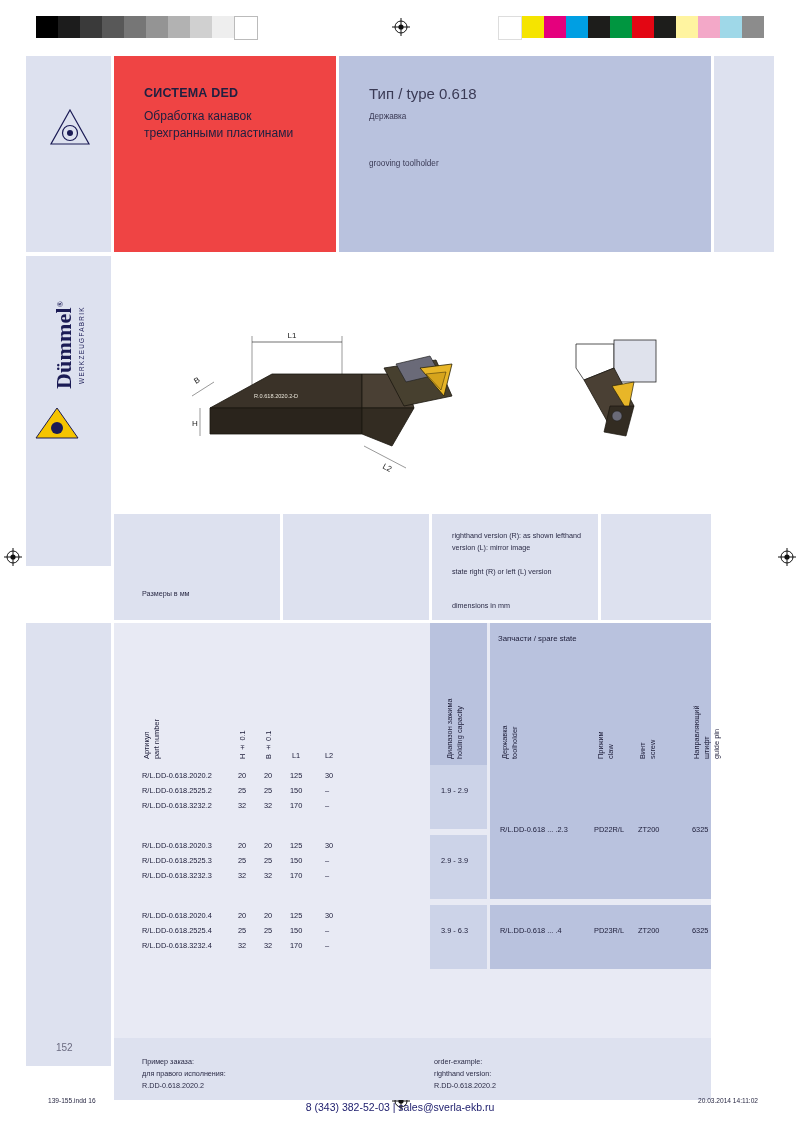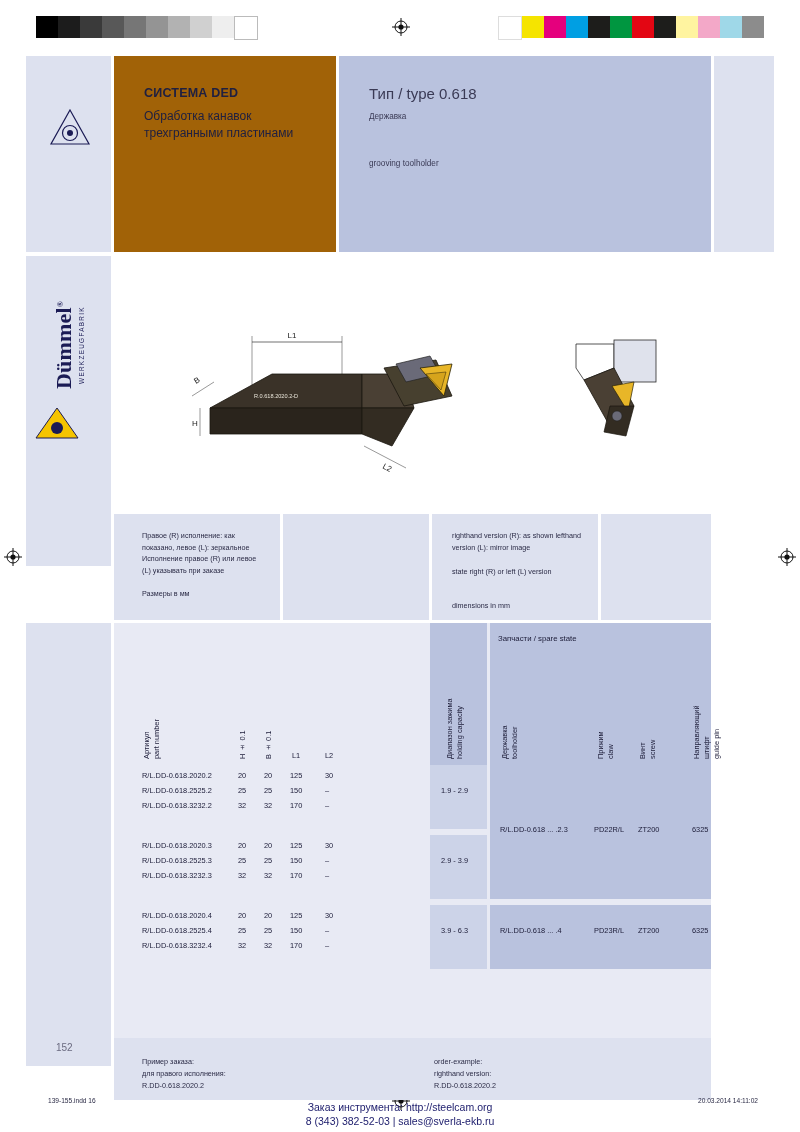--- a/index.html
+++ b/index.html
@@ -45,21 +45,21 @@
   .hdr-logo {
     position: absolute;
     left: 0; top: 0;
     width: 85px; height: 196px;
     background: #dde1ef;
   }
   .hdr-mid {
     position: absolute;
     left: 88px; top: 0;
     width: 222px; height: 196px;
-    background: #a16207;
+    background: #ef4444;
   }
   .hdr-right {
     position: absolute;
     left: 313px; top: 0;
     width: 372px; height: 196px;
     background: #b9c2de;
   }
   .hdr-far {
     position: absolute;
     left: 688px; top: 0;
@@ -431,21 +431,20 @@
       <rect x="500" y="84" width="42" height="42" fill="#dfe2ec" stroke="#2a2a2a" stroke-width=".8"></rect>
       <polygon points="470,124 500,112 520,150 498,174" fill="#4a4034" stroke="#1a160f" stroke-width=".8"></polygon>
       <polygon points="498,130 520,126 514,156" fill="#e8b628" stroke="#2a2205" stroke-width=".7"></polygon>
       <polygon points="496,150 520,150 512,180 490,176" fill="#332c22" stroke="#1a160f" stroke-width=".7"></polygon>
       <circle cx="503" cy="160" r="5" fill="#6a6a78" stroke="#222" stroke-width=".6"></circle>
     </svg>
   </div>
   <div class="draw-far"></div>
 
   <div class="note1">
-    <div class="note-txt" style="left:28px;top:16px;width:120px">Правое (R) исполнение: как показано, левое (L): зеркальное Исполнение правое (R) или левое (L) указывать при заказе</div>
     <div class="note-txt" style="left:28px;top:74px;width:120px">Размеры в мм</div>
   </div>
   <div class="note-gap"></div>
   <div class="note2">
     <div class="note-txt" style="left:20px;top:16px;width:140px">righthand version (R): as shown lefthand version (L): mirror image</div>
     <div class="note-txt" style="left:20px;top:52px;width:145px">state right (R) or left (L) version</div>
     <div class="note-txt" style="left:20px;top:86px;width:145px">dimensions in mm</div>
   </div>
   <div class="note3"></div>
   <div class="note-far"></div>
@@ -563,15 +562,14 @@
     <div class="note-txt" style="left:320px;top:30px;width:180px">righthand version:</div>
     <div class="note-txt" style="left:320px;top:42px;width:180px">R.DD-0.618.2020.2</div>
   </div>
 
   <div class="pagenum">152</div>
 </div>
 
 <div class="footer-left">139-155.indd   16</div>
 <div class="footer-right">20.03.2014   14:11:02</div>
 <div class="footer-center">
-  <div>Заказ инструмента: http://steelcam.org</div>
   <div>8 (343) 382-52-03  |  sales@sverla-ekb.ru</div>
 </div>
 
 </body></html>

